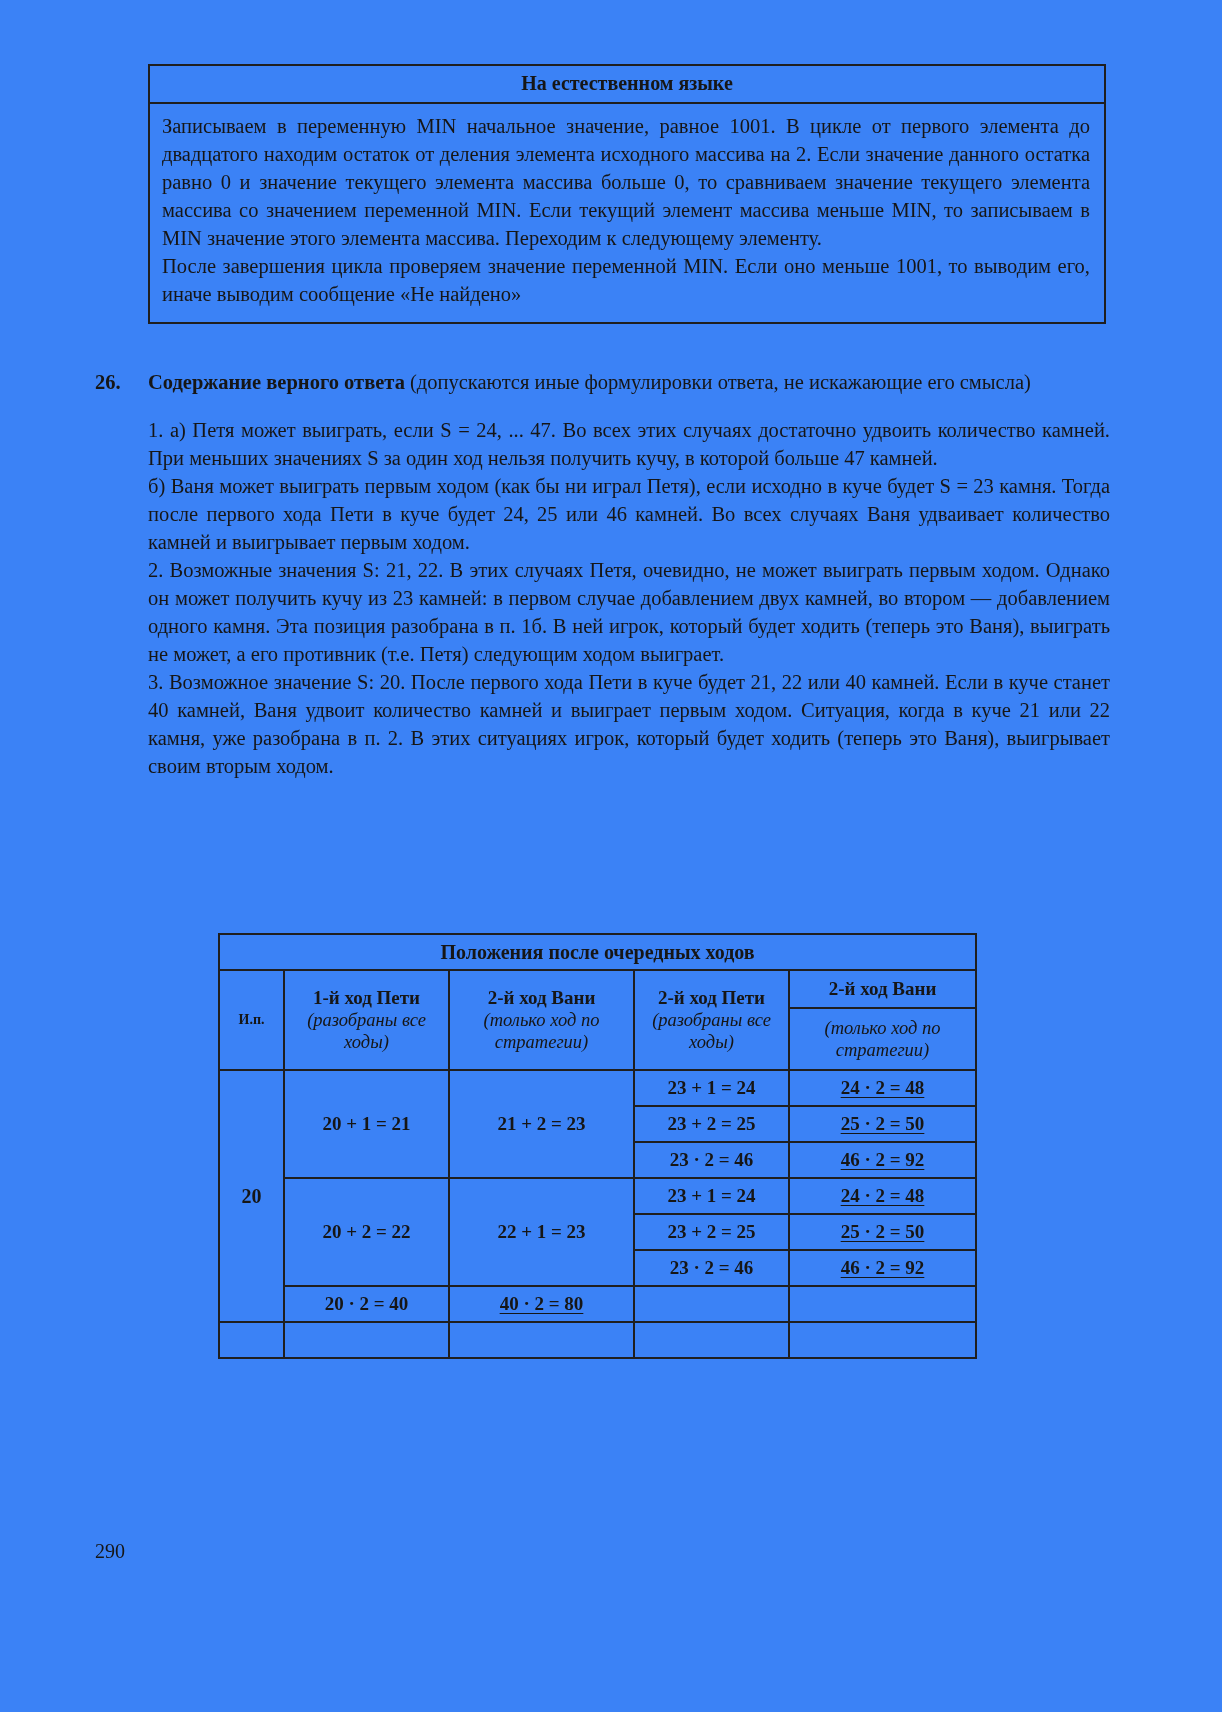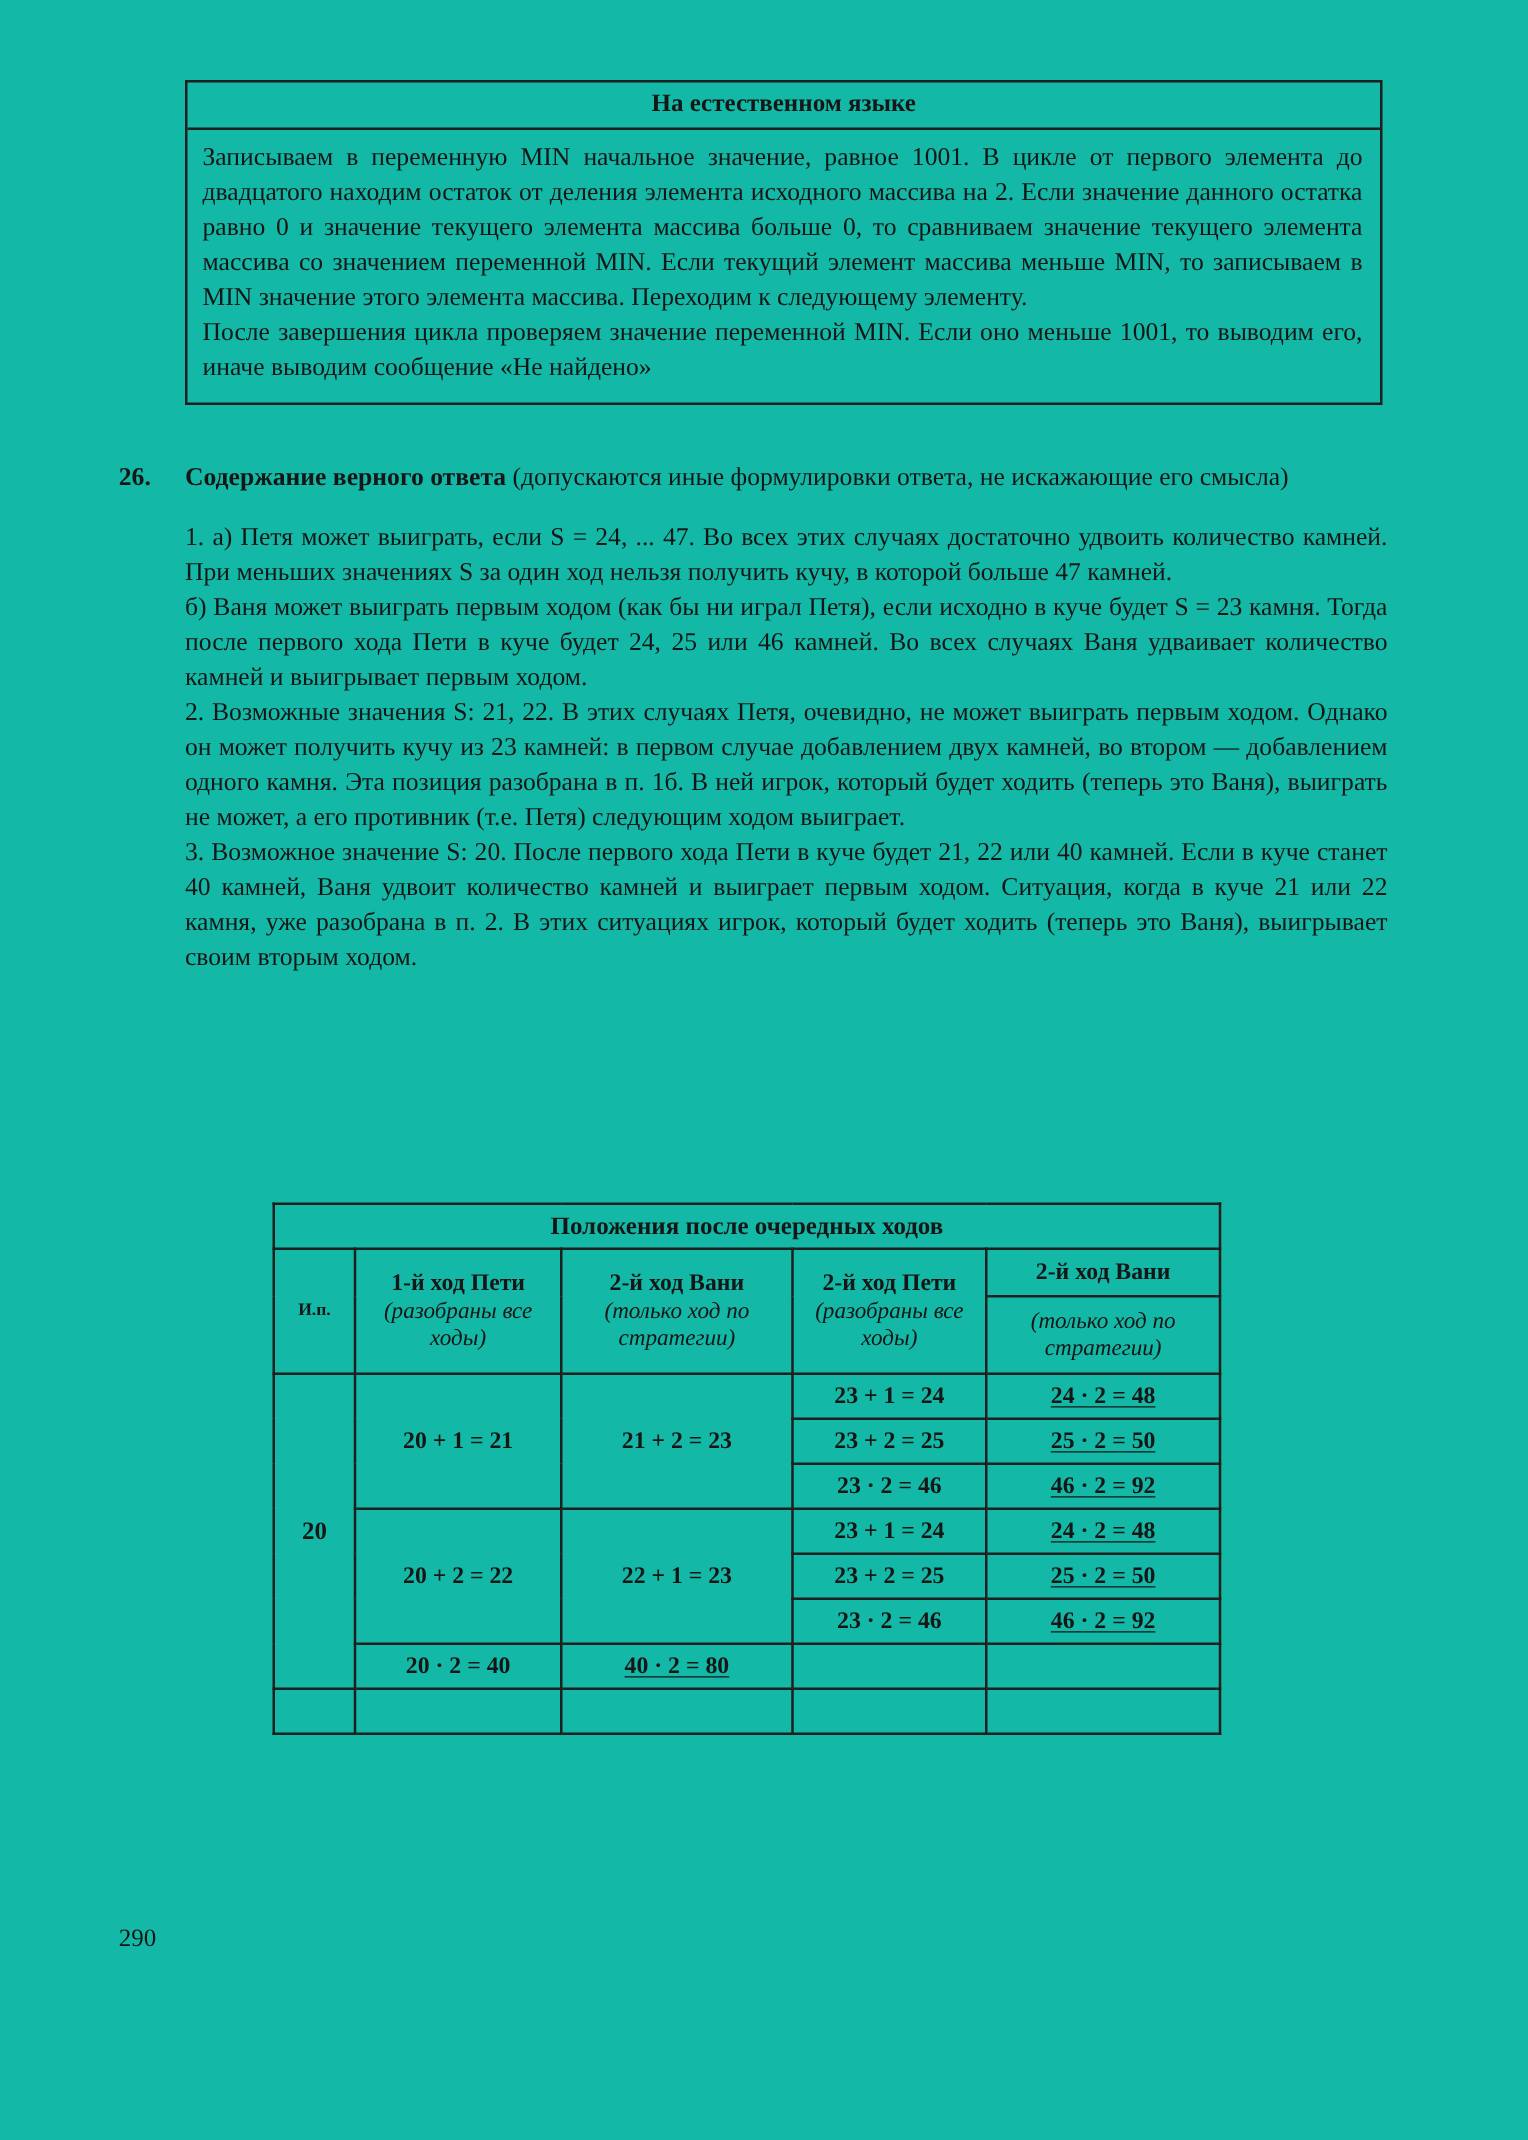--- a/index.html
+++ b/index.html
@@ -1,19 +1,19 @@
 <!DOCTYPE html>
 <html><head>
 <meta charset="utf-8">
 <style>
   html,body { margin:0; padding:0; background:#ffffff; }
   .page {
     position:relative;
     width:1222px; height:1712px;
-    background:#14b8a6;
+    background:#3b82f6;
     font-family:"Liberation Serif", serif;
     color:#161616;
     overflow:hidden;
   }
 
   
   .nl-table {
     position:absolute; left:148px; top:64px; width:958px;
     border:2px solid #1f1f1f;
     box-sizing:border-box;
@@ -41,21 +41,21 @@
   .item26 .title { text-align:justify; }
   .item26 .title .b { font-weight:bold; }
 
   .answer {
     position:absolute; left:148px; top:416px; width:962px;
     font-size:20.5px; line-height:28px; text-align:justify;
   }
   .answer p { margin:0; }
 
   
-  .gt-wrap { position:absolute; left:218px; top:962px; }
+  .gt-wrap { position:absolute; left:218px; top:933px; }
   table.gt {
     border-collapse:collapse;
     table-layout:fixed;
     width:757px;
     font-family:"Liberation Serif", serif;
     color:#161616;
   }
   table.gt td {
     border:2px solid #1f1f1f;
     text-align:center;

